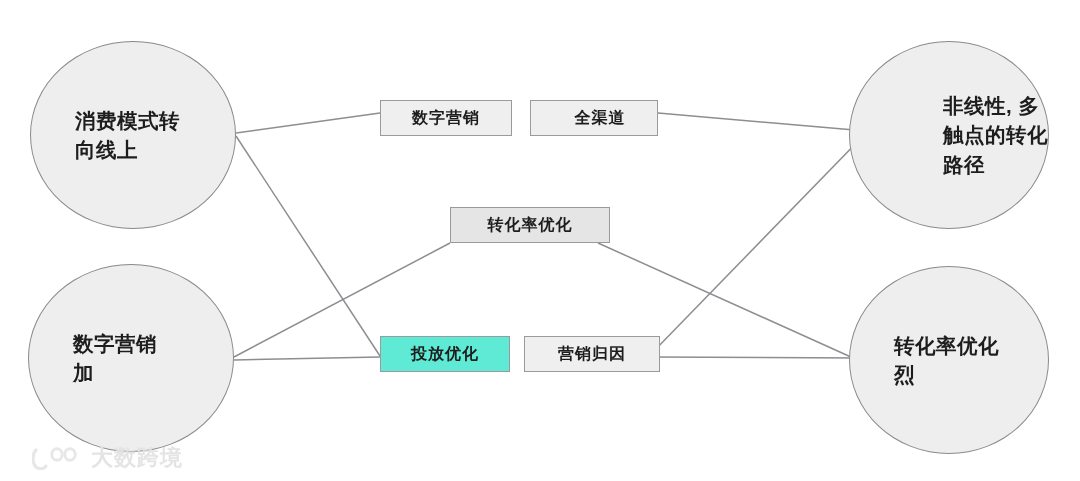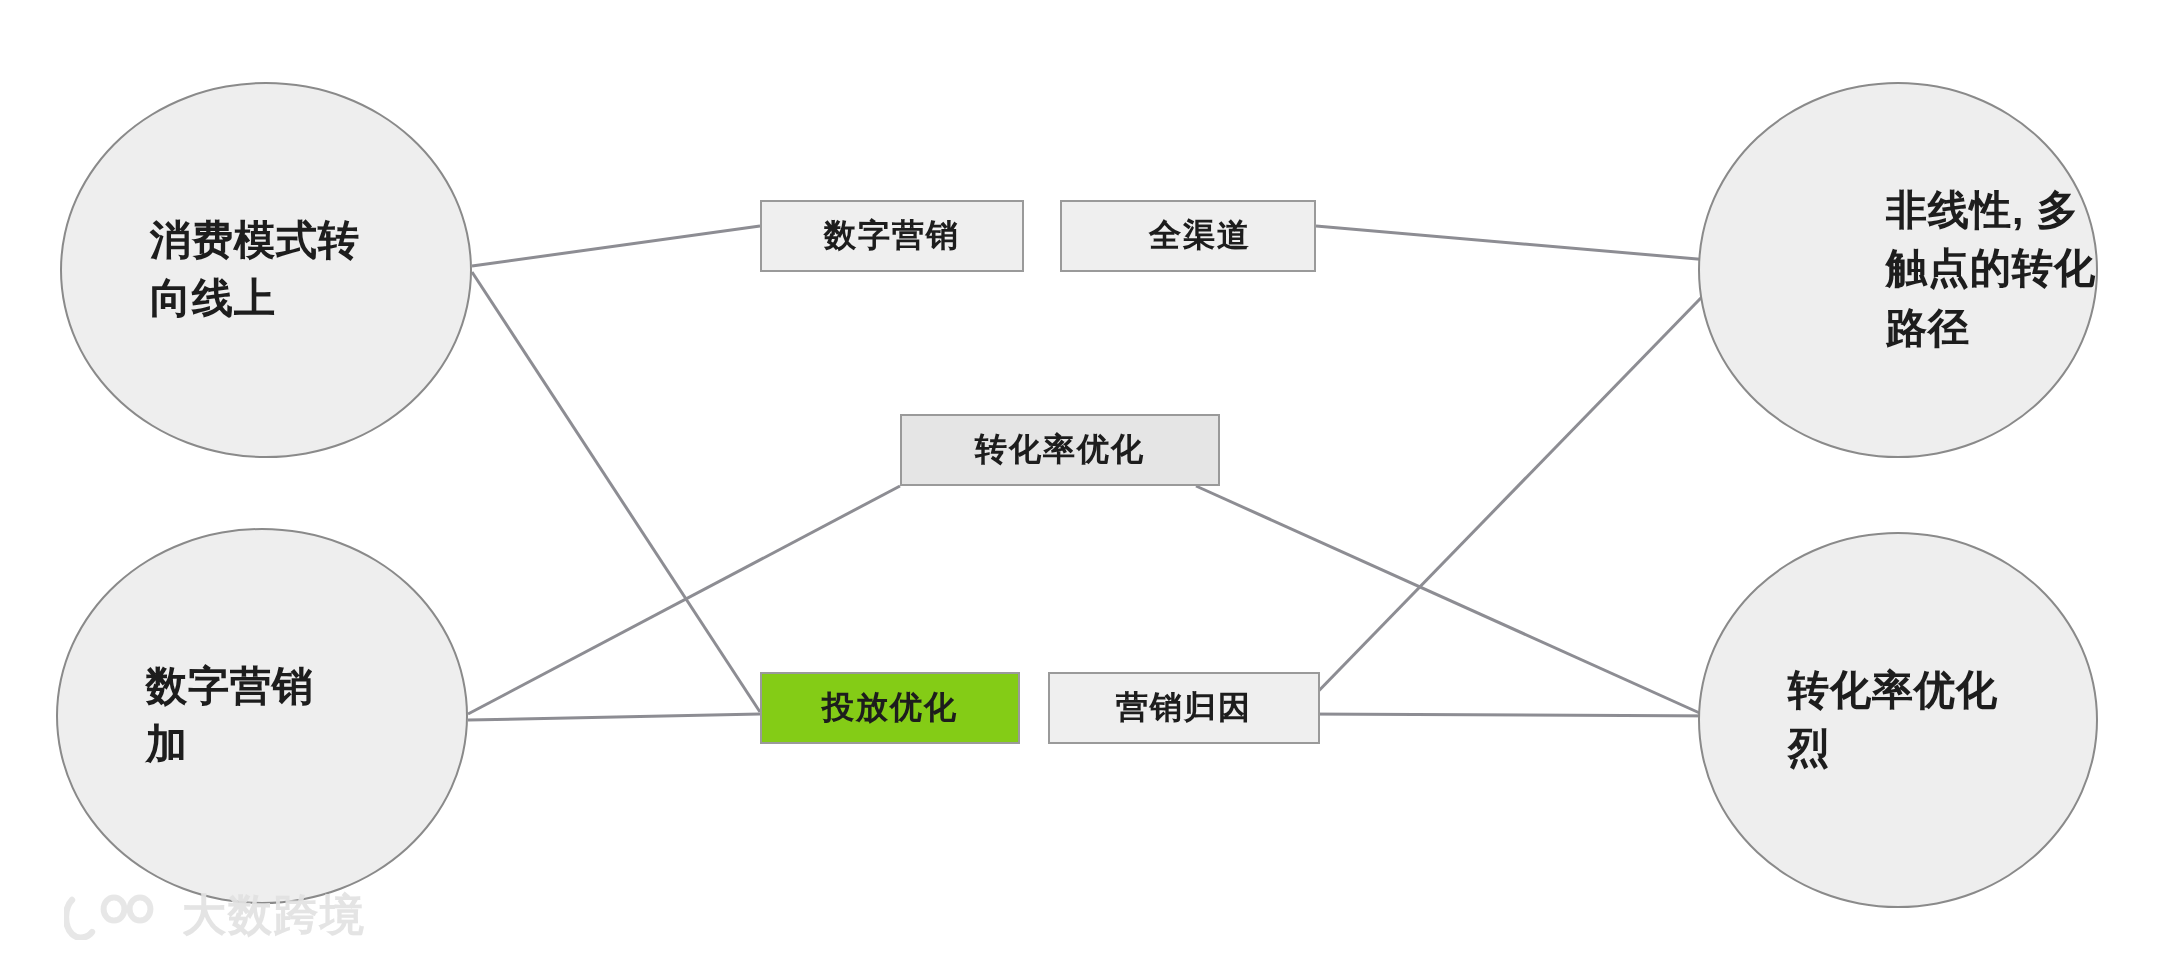--- a/index.html
+++ b/index.html
@@ -125,21 +125,21 @@
   <div id="tags-layer">
       <div class="tag-box" style="left: 380px; top: 100px; width: 132px; height: 36px; background: rgb(239, 239, 239); border-color: rgb(154, 154, 154);">
         <span class="tag-label">数字营销</span>
       </div>
       <div class="tag-box align-left" style="left: 530px; top: 100px; width: 128px; height: 36px; background: rgb(239, 239, 239); border-color: rgb(154, 154, 154);">
         <span class="tag-label">全渠道</span>
       </div>
       <div class="tag-box" style="left: 450px; top: 207px; width: 160px; height: 36px; background: #e5e5e5; border-color: rgb(154, 154, 154);">
         <span class="tag-label">转化率优化</span>
       </div>
-      <div class="tag-box" style="left: 380px; top: 336px; width: 130px; height: 36px; background: #84cc16; border-color: rgb(154, 154, 154);">
+      <div class="tag-box" style="left: 380px; top: 336px; width: 130px; height: 36px; background: #5eead4; border-color: rgb(154, 154, 154);">
         <span class="tag-label">投放优化</span>
       </div>
       <div class="tag-box" style="left: 524px; top: 336px; width: 136px; height: 36px; background: rgb(239, 239, 239); border-color: rgb(154, 154, 154);">
         <span class="tag-label">营销归因</span>
       </div>
     </div>
 
   <div id="watermark">
     <svg class="wm-mark" width="52" height="24" viewBox="0 0 52 24" xmlns="http://www.w3.org/2000/svg">
       <path d="M4 4 C0 8, 0 17, 4 21 C7 24, 12 23, 14 20" fill="none" stroke="#e6e6e6" stroke-width="3.2" stroke-linecap="round"></path>

